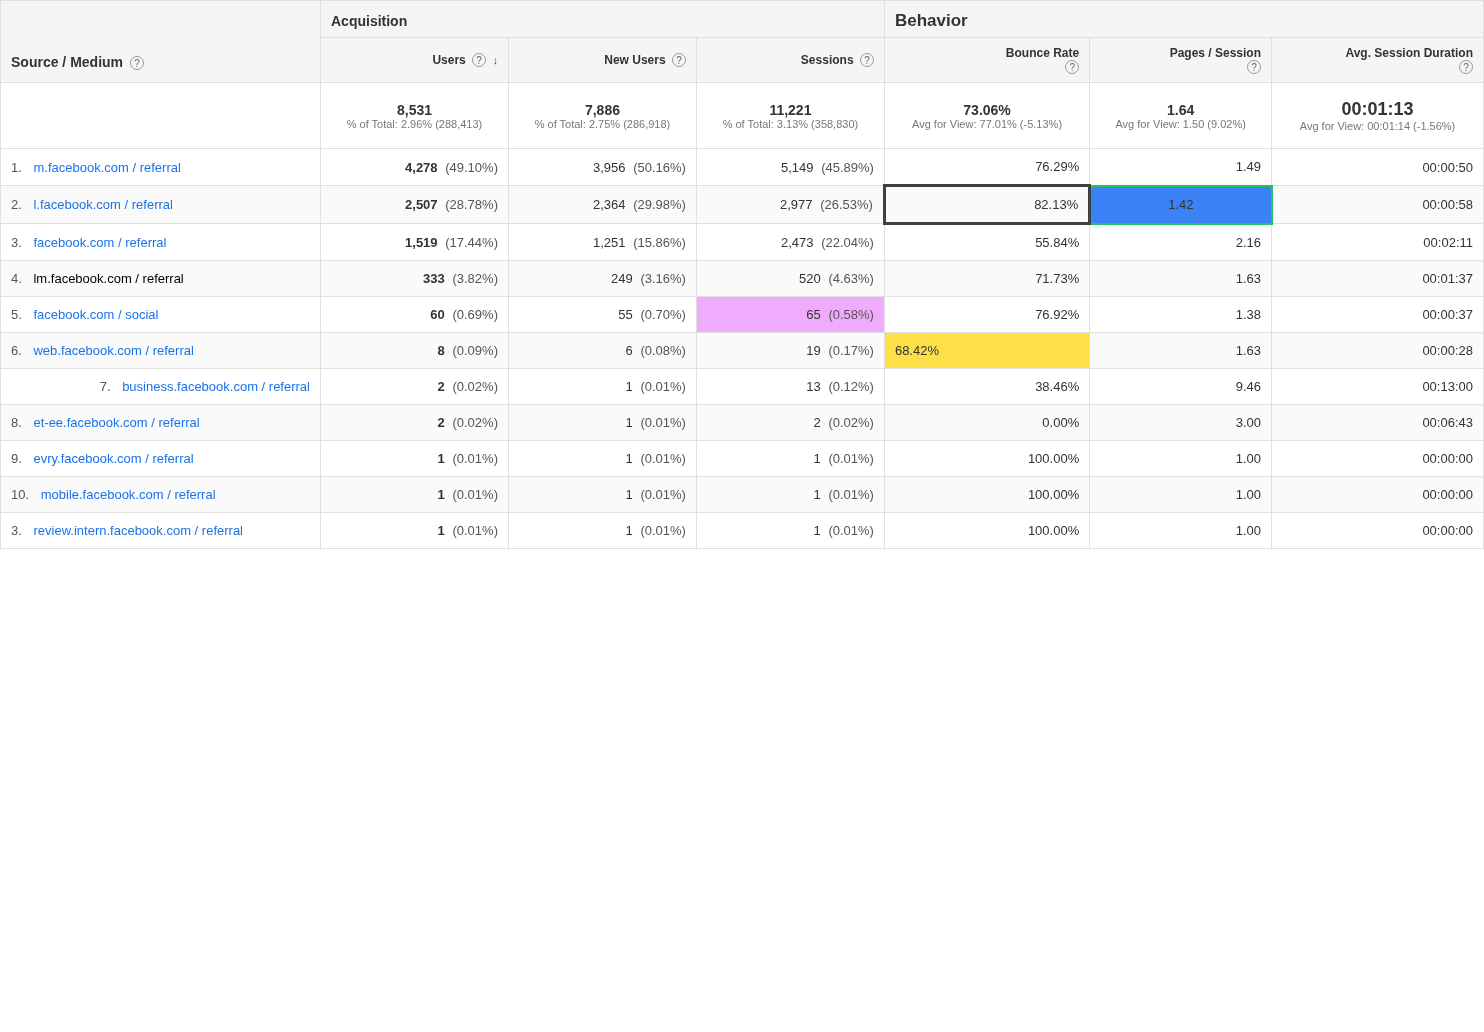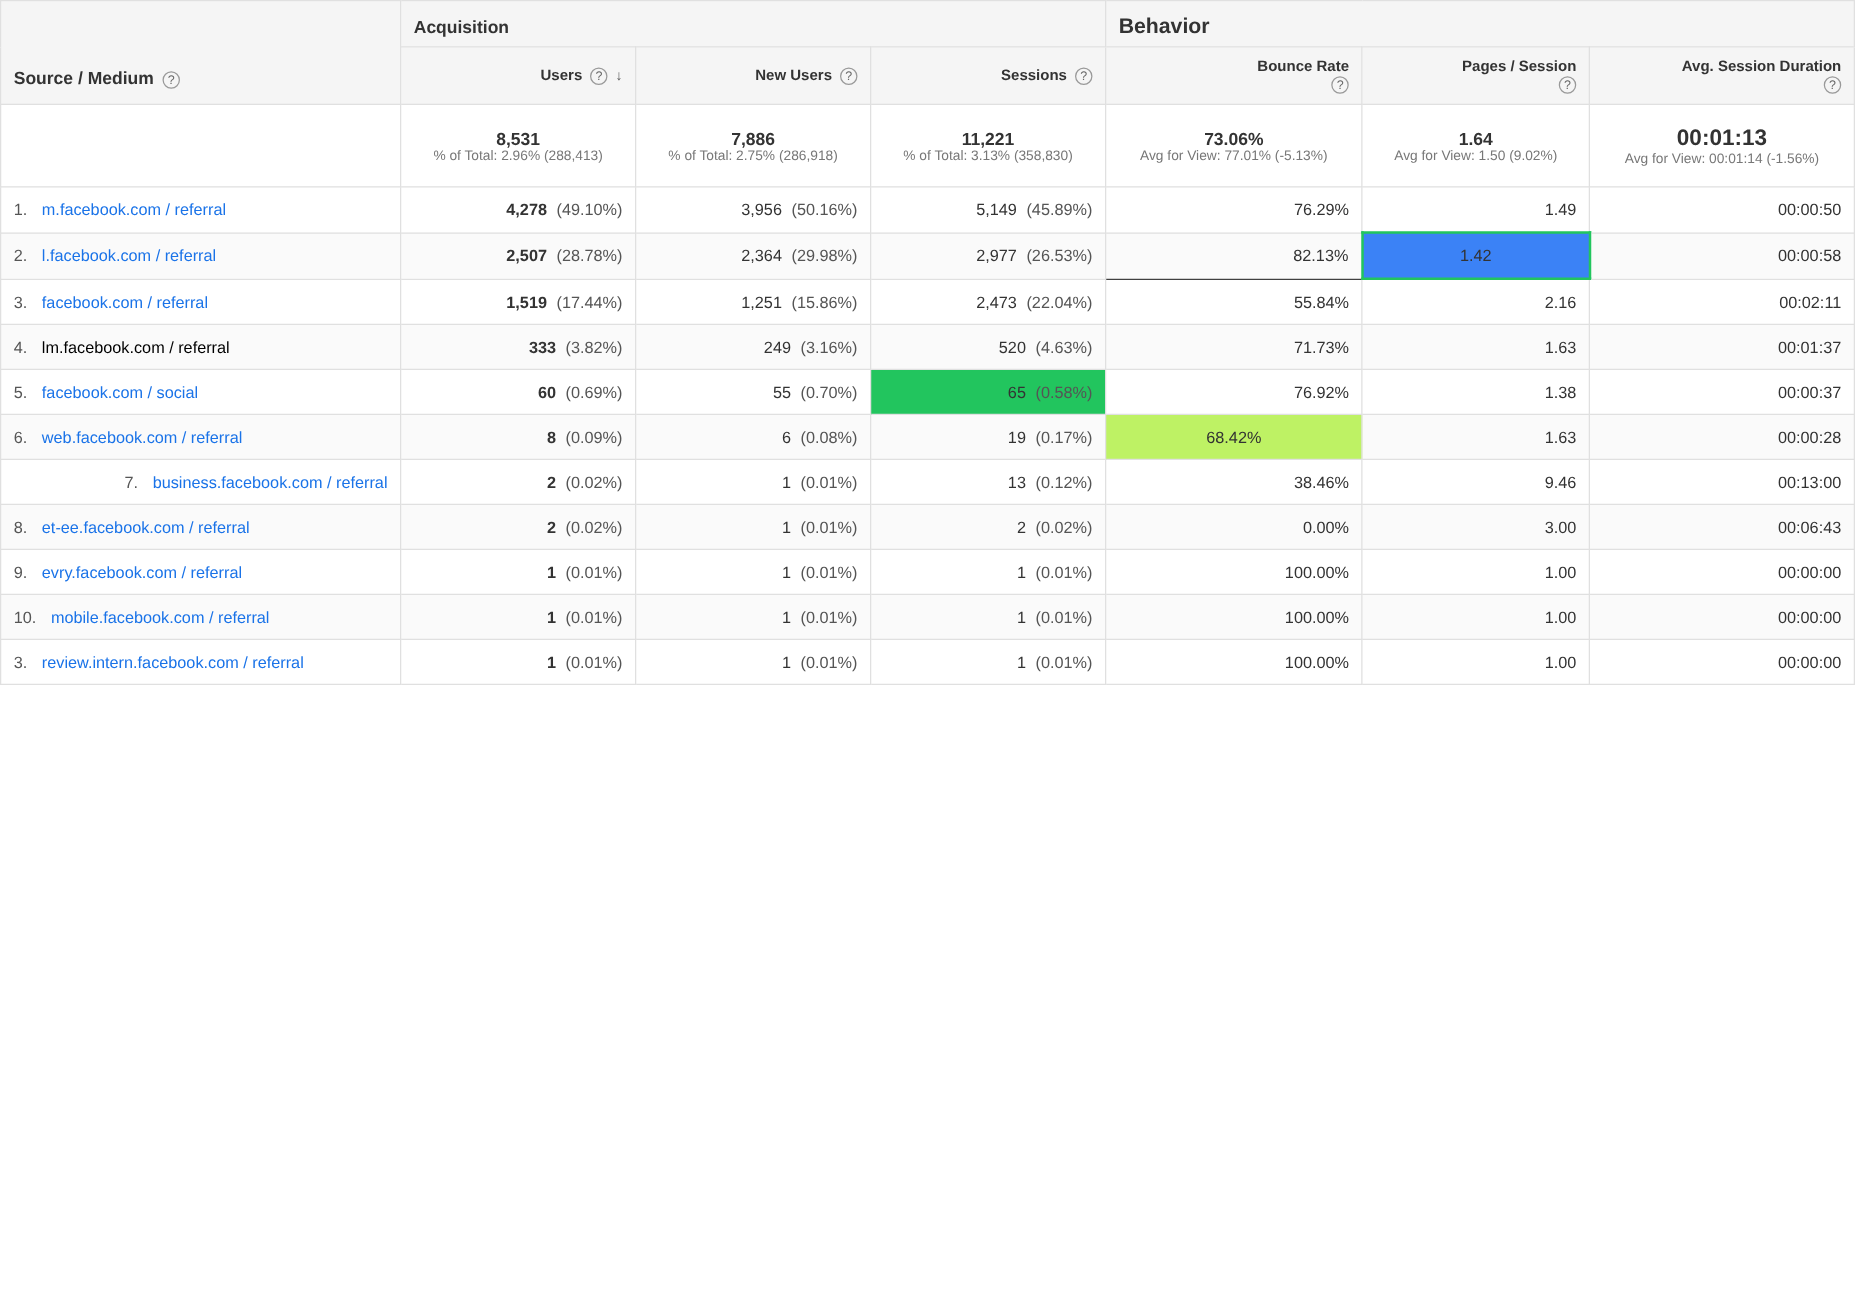--- a/index.html
+++ b/index.html
@@ -223,21 +223,21 @@
       <span class="pct-normal" style="margin-left:4px;">(28.78%)</span>
     </td>
     <td style="border:1px solid #e0e0e0; background:#fafafa; text-align:right; padding:10px;">
       <span>2,364</span>
       <span class="pct-normal" style="margin-left:4px;">(29.98%)</span>
     </td>
     <td style="border:1px solid #e0e0e0; background:#fafafa; text-align:right; padding:10px;">
       <span>2,977</span>
       <span class="pct-normal" style="margin-left:4px;">(26.53%)</span>
     </td>
-    <td style="border:1px solid #404040; background:#fafafa; text-align:right; padding:10px;">
+    <td style="border:3px solid #404040; background:#fafafa; text-align:right; padding:10px;">
       <span>82.13%</span>
     </td>
     <td style="border:2px solid #22c55e; background:#3b82f6; text-align:center; padding:10px;">
       <span>1.42</span>
     </td>
     <td style="border:1px solid #e0e0e0; background:#fafafa; text-align:right; padding:10px;">
       <span>00:00:58</span>
     </td>
   </tr>
       <tr class="data-row">
@@ -300,21 +300,21 @@
       <a href="#" style="color:#1a73e8; text-decoration:none;">facebook.com / social</a>
     </td>
     <td style="border:1px solid #e0e0e0; background:#fff; text-align:right; padding:10px;">
       <span class="users-bold">60</span>
       <span class="pct-normal" style="margin-left:4px;">(0.69%)</span>
     </td>
     <td style="border:1px solid #e0e0e0; background:#fff; text-align:right; padding:10px;">
       <span>55</span>
       <span class="pct-normal" style="margin-left:4px;">(0.70%)</span>
     </td>
-    <td style="border:1px solid #e0e0e0; background:#22c55e; text-align:right; padding:10px;">
+    <td style="border:1px solid #e0e0e0; background:#f0abfc; text-align:right; padding:10px;">
       <span>65</span>
       <span class="pct-normal" style="margin-left:4px;">(0.58%)</span>
     </td>
     <td style="border:1px solid #e0e0e0; background:#fff; text-align:right; padding:10px;">
       <span>76.92%</span>
     </td>
     <td style="border:1px solid #e0e0e0; background:#fff; text-align:right; padding:10px;">
       <span>1.38</span>
     </td>
     <td style="border:1px solid #e0e0e0; background:#fff; text-align:right; padding:10px;">
@@ -331,21 +331,21 @@
       <span class="pct-normal" style="margin-left:4px;">(0.09%)</span>
     </td>
     <td style="border:1px solid #e0e0e0; background:#fafafa; text-align:right; padding:10px;">
       <span>6</span>
       <span class="pct-normal" style="margin-left:4px;">(0.08%)</span>
     </td>
     <td style="border:1px solid #e0e0e0; background:#fafafa; text-align:right; padding:10px;">
       <span>19</span>
       <span class="pct-normal" style="margin-left:4px;">(0.17%)</span>
     </td>
-    <td style="border:1px solid #e0e0e0; background:#bef264; text-align:center; padding:10px;">
+    <td style="border:1px solid #e0e0e0; background:#fde047; text-align:left; padding:10px;">
       <span>68.42%</span>
     </td>
     <td style="border:1px solid #e0e0e0; background:#fafafa; text-align:right; padding:10px;">
       <span>1.63</span>
     </td>
     <td style="border:1px solid #e0e0e0; background:#fafafa; text-align:right; padding:10px;">
       <span>00:00:28</span>
     </td>
   </tr>
       <tr class="data-row">

